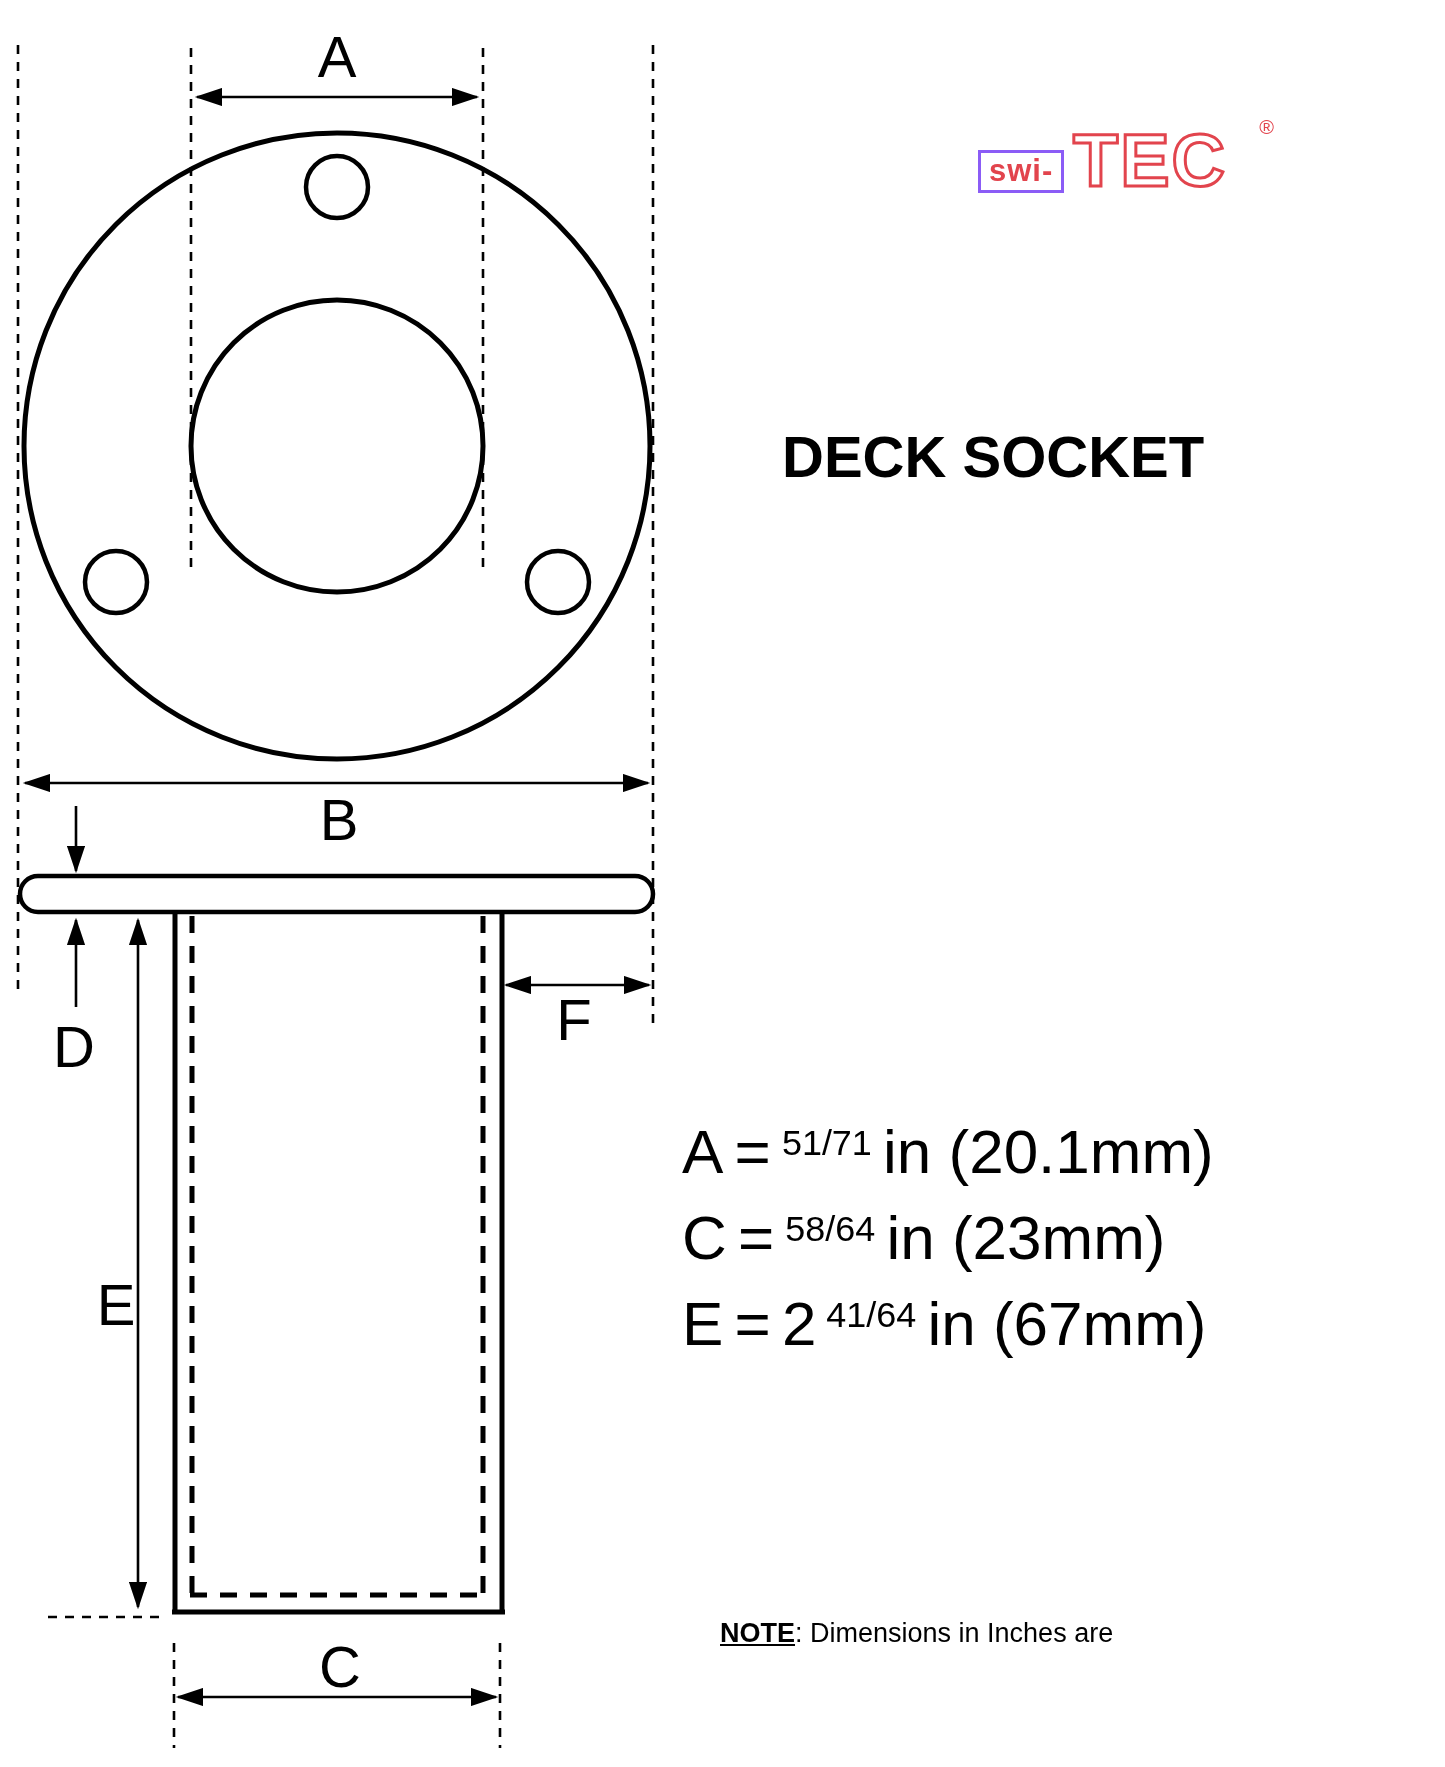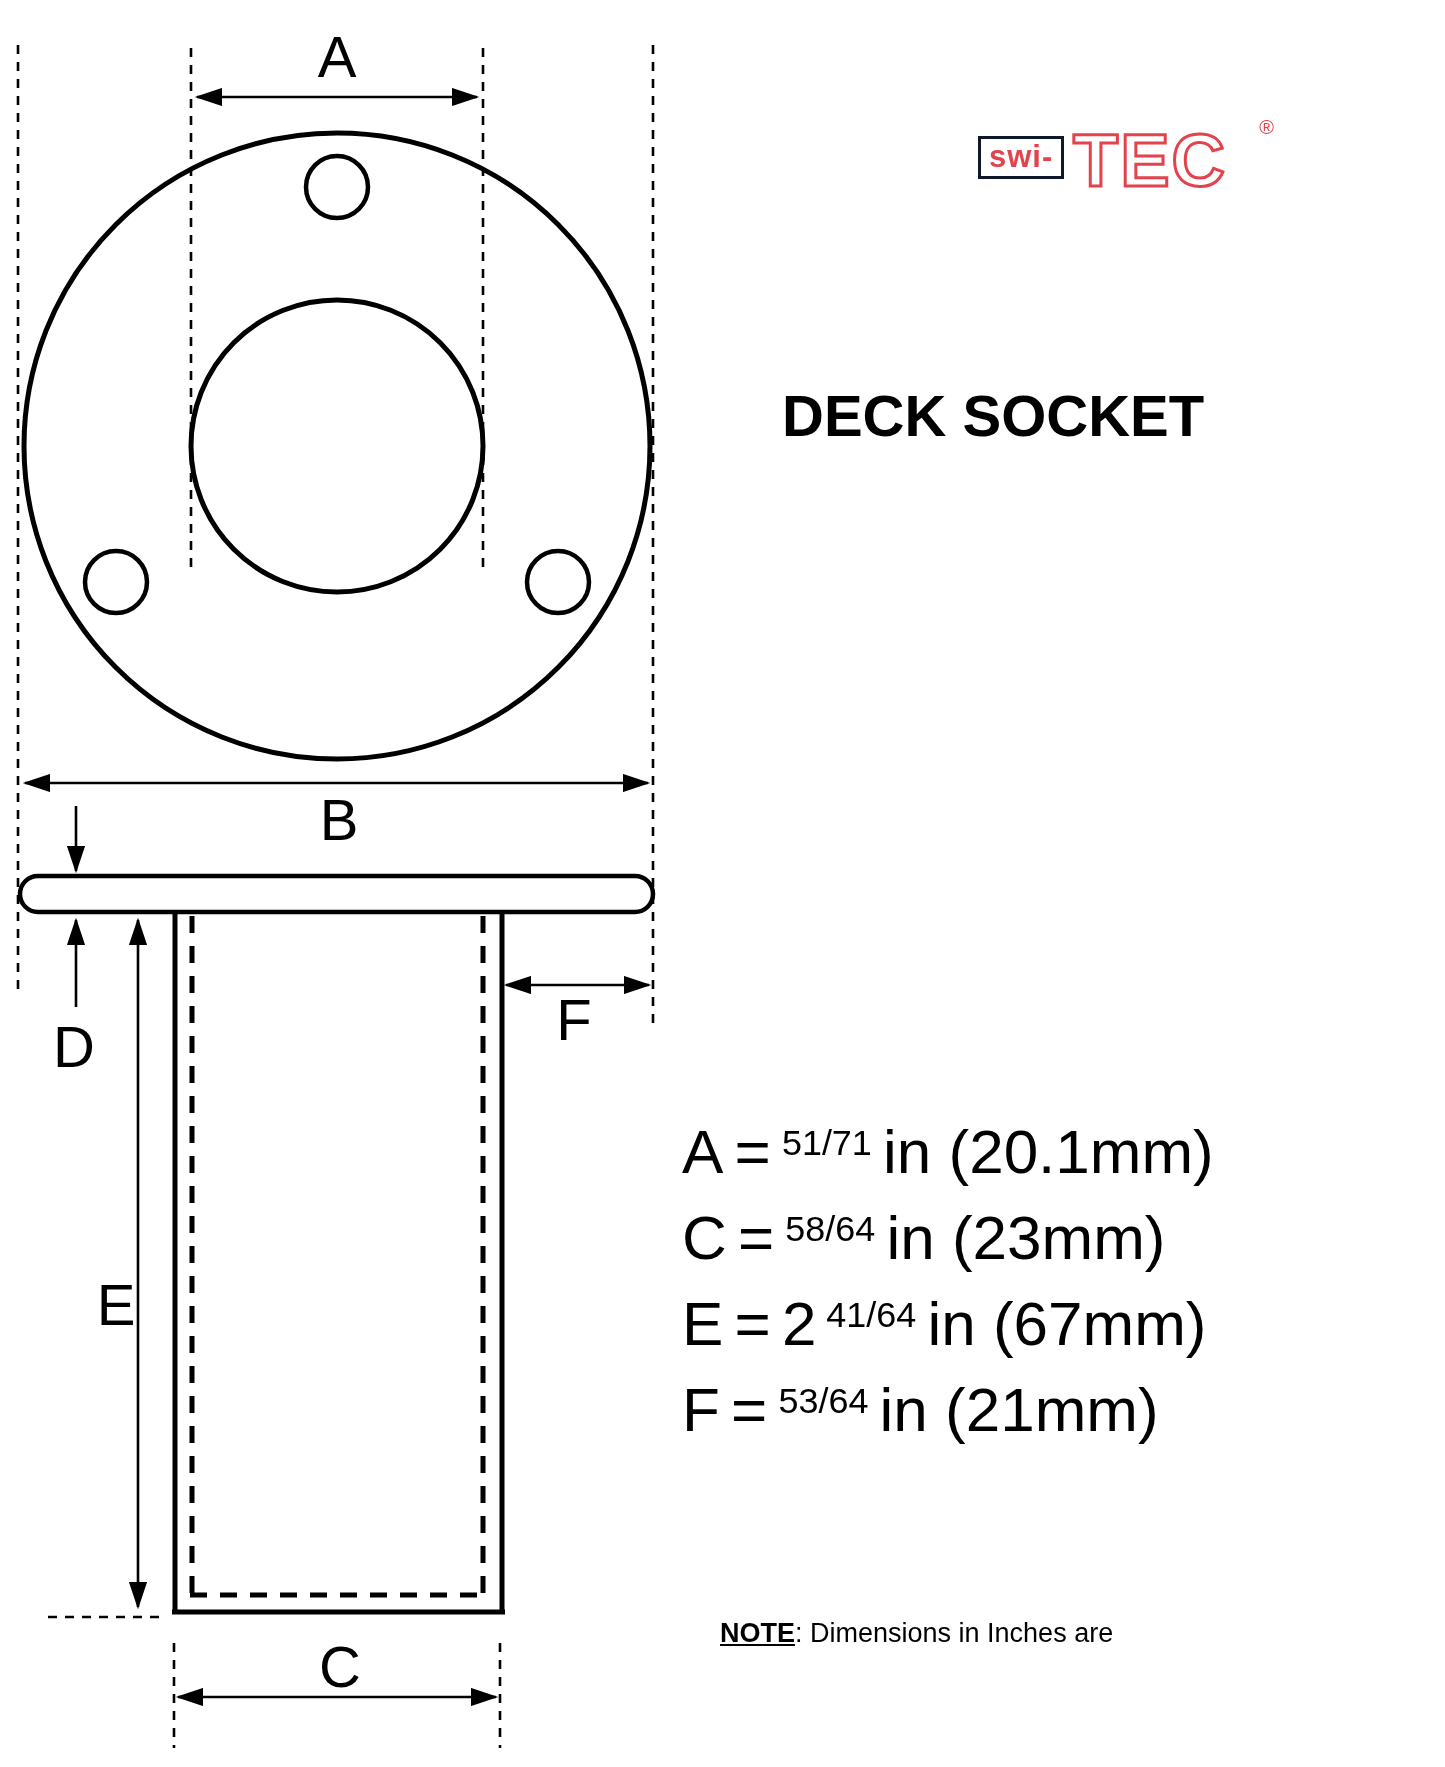--- a/index.html
+++ b/index.html
@@ -24,30 +24,30 @@
   .tdash{stroke-width:5;stroke-dasharray:17 13;}
   .dimlabel{font-size:58px;fill:#000;text-anchor:middle;}
 
   
   .logo{
     position:absolute;left:978px;top:112px;
     display:flex;align-items:flex-end;gap:7px;height:82px;
   }
   .logo-red{color:#e2444d;}
   .swi-box{
-    border:3px solid #0f172a;
+    border:3px solid #8b5cf6;
     font-weight:bold;font-size:31px;letter-spacing:1px;
     padding:2px 8px 4px 8px;line-height:1;
-    margin-bottom:15px;
+    margin-bottom:1px;
   }
   .logo-reg{align-self:flex-start;font-size:20px;margin-top:4px;margin-left:-4px;}
 
   
   .title-block{position:absolute;left:782px;top:377px;white-space:nowrap;}
-  .title-line{font-size:58px;font-weight:bold;line-height:77px;}
+  .title-line{font-size:58px;font-weight:bold;line-height:77px;margin-top:41px;}
   .title-line.plain{font-weight:normal;font-size:54px;}
 
   
   .dim-list{position:absolute;left:682px;top:1104px;white-space:nowrap;}
   .dim-row{font-size:62px;line-height:77px;}
   .dim-eq{margin:0 0.18em;}
   .whole:not(:empty){margin-right:0.16em;}
   .frac{font-size:0.58em;vertical-align:0.5em;}
   .rest{margin-left:0.18em;}
 
@@ -121,22 +121,19 @@
   <div class="dim-list">
     <div class="dim-row">
       <span>A</span><span class="dim-eq">=</span><span class="whole"></span><sup class="frac">51/71</sup><span class="rest">in (20.1mm)</span>
     </div>
     <div class="dim-row">
       <span>C</span><span class="dim-eq">=</span><span class="whole"></span><sup class="frac">58/64</sup><span class="rest">in (23mm)</span>
     </div>
     <div class="dim-row">
       <span>E</span><span class="dim-eq">=</span><span class="whole">2</span><sup class="frac">41/64</sup><span class="rest">in (67mm)</span>
     </div>
-    <div class="dim-row">
-      <span>F</span><span class="dim-eq">=</span><span class="whole"></span><sup class="frac">53/64</sup><span class="rest">in (21mm)</span>
-    </div>
   </div>
 
   <div class="note">
     <div><span class="note-label">NOTE</span><span>: Dimensions in Inches are</span></div>
   </div>
 
 </div>
 
 </body></html>

